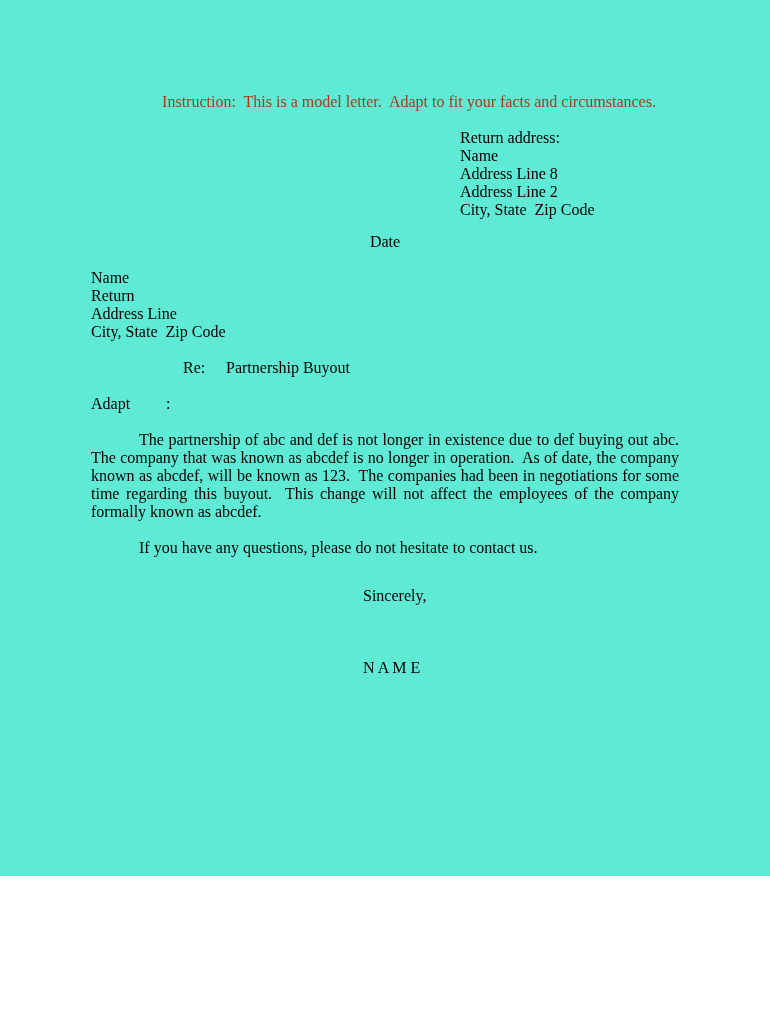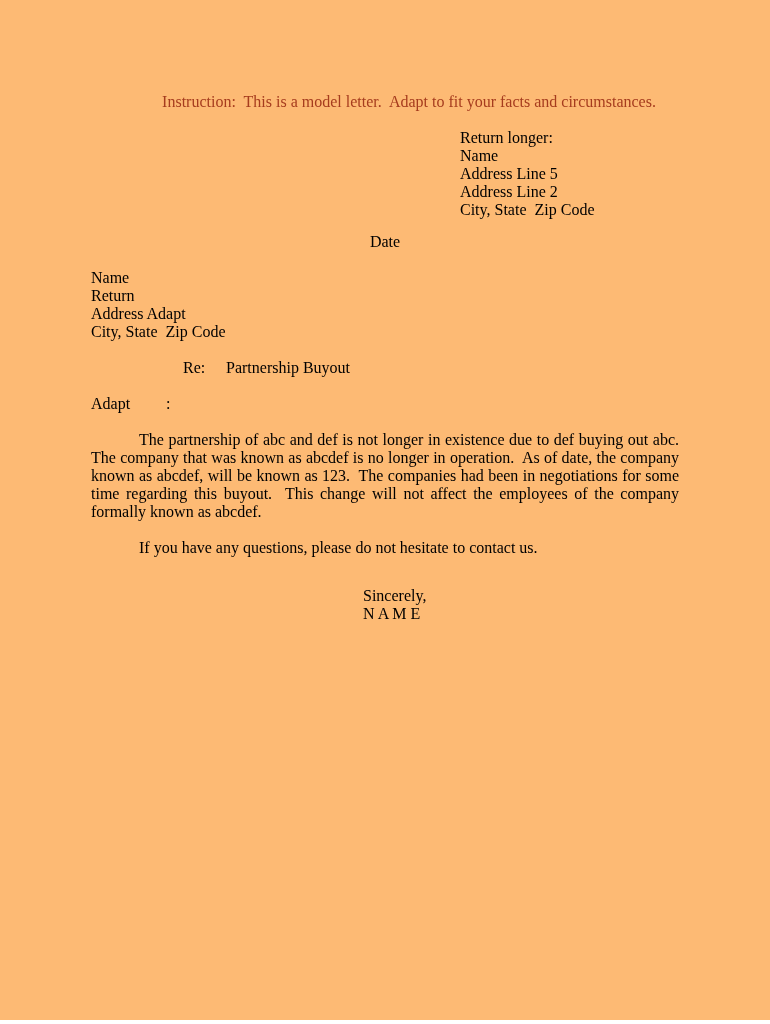--- a/index.html
+++ b/index.html
@@ -3,22 +3,22 @@
 <meta charset="utf-8">
 <style>
   html, body {
     margin: 0;
     padding: 0;
     background: #ffffff;
   }
   .page {
     position: relative;
     width: 770px;
-    height: 1020px;
-    background: #fdba74;
+    height: 876px;
+    background: #5eead4;
     box-sizing: border-box;
     padding: 93px 91px 0 91px;
     font-family: "Liberation Serif", "DejaVu Serif", serif;
     font-size: 16px;
     line-height: 18px;
     color: #000000;
     overflow: hidden;
   }
   .pre { white-space: pre-wrap; }
 
@@ -56,44 +56,45 @@
     text-indent: 48px;
   }
   p.body-par.justified {
     text-align: justify;
   }
   .closing {
     margin-top: 30px;
     margin-left: 272px;
   }
   .signature {
+    margin-top: 54px;
     margin-left: 272px;
   }
 </style>
 </head>
 <body>
 
 <div class="page">
 
   <div class="instruction pre">Instruction:  This is a model letter.  Adapt to fit your facts and circumstances.</div>
 
   <div class="return-address">
-    <div class="pre">Return longer:</div>
+    <div class="pre">Return address:</div>
     <div class="pre">Name</div>
-    <div class="pre">Address Line 5</div>
+    <div class="pre">Address Line 8</div>
     <div class="pre">Address Line 2</div>
     <div class="pre">City, State  Zip Code</div>
   </div>
 
   <div class="date-line">Date</div>
 
   <div class="recipient">
     <div class="pre">Name</div>
     <div class="pre">Return</div>
-    <div class="pre">Address Adapt</div>
+    <div class="pre">Address Line</div>
     <div class="pre">City, State  Zip Code</div>
   </div>
 
   <div class="re-line">
     <span class="re-label">Re:</span><span>Partnership Buyout</span>
   </div>
 
   <div class="salutation pre">Adapt         :</div>
 
   <p class="body-par justified pre">The partnership of abc and def is not longer in existence due to def buying out abc.  The company that was known as abcdef is no longer in operation.  As of date, the company known as abcdef, will be known as 123.  The companies had been in negotiations for some time regarding this buyout.  This change will not affect the employees of the company formally known as abcdef.</p>

